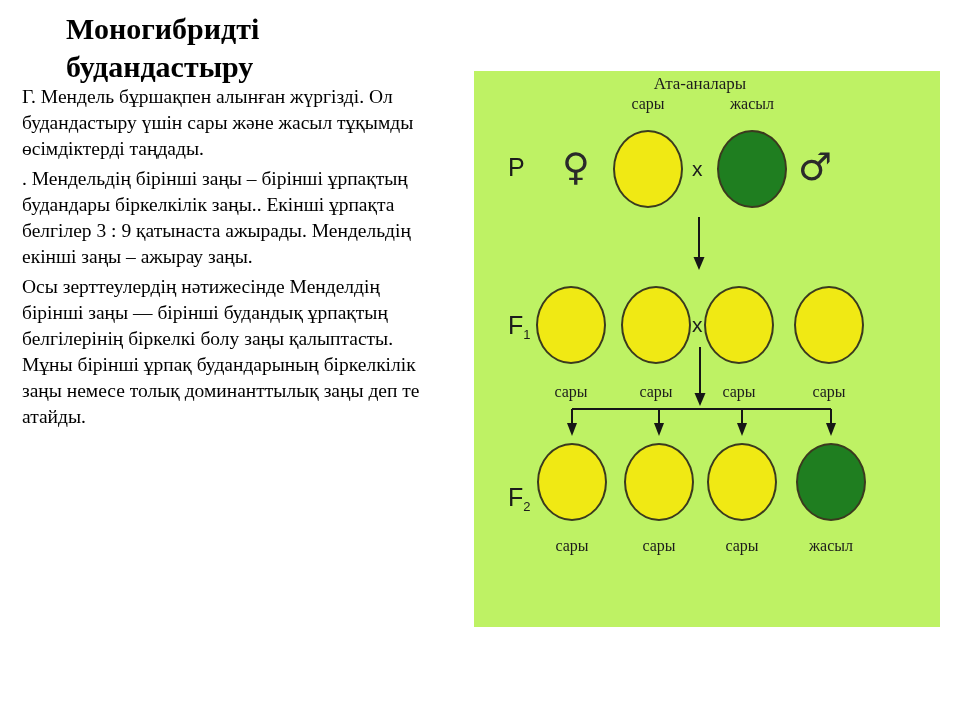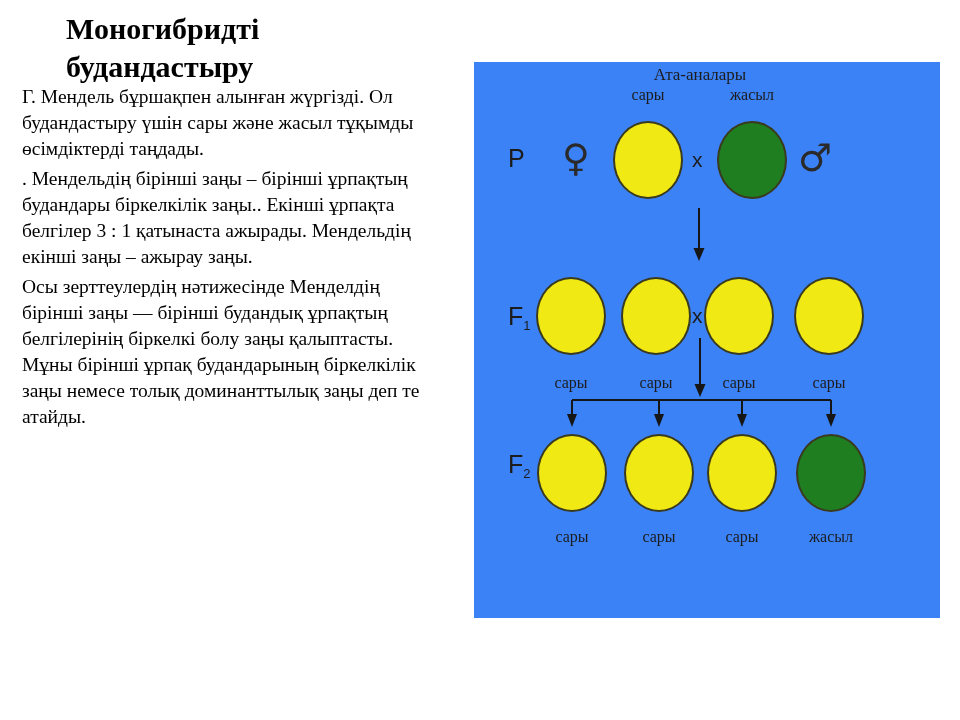--- a/index.html
+++ b/index.html
@@ -43,31 +43,31 @@
 
   <h1 class="title">Моногибридті
 будандастыру</h1>
 
   <div class="body-text">
     <p class="para">Г. Мендель бұршақпен алынған жүргізді. Ол
 будандастыру үшін сары және жасыл тұқымды
 өсімдіктерді таңдады.</p>
     <p class="para">. Мендельдің бірінші заңы – бірінші ұрпақтың
 будандары біркелкілік заңы.. Екінші ұрпақта
-белгілер 3 : 1 қатынаста ажырады. Мендельдің
+белгілер 3 : 9 қатынаста ажырады. Мендельдің
 екінші заңы – ажырау заңы.</p>
     <p class="para para-gap">Осы зерттеулердің нәтижесінде Менделдің
 бірінші заңы — бірінші будандық ұрпақтың
 белгілерінің біркелкі болу заңы қалыптасты.
 Мұны бірінші ұрпақ будандарының біркелкілік
 заңы немесе толық доминанттылық заңы деп те
 атайды.</p>
   </div>
 
-  <div class="panel" style="background-color: #3b82f6;">
+  <div class="panel" style="background-color: #bef264; margin-top: 9px;">
 
     <div class="dheader">Ата-аналары</div>
     <div class="seed-toplabel" style="left:132px; top:24px;">сары</div>
     <div class="seed-toplabel" style="left:236px; top:24px;">жасыл</div>
 
     <div class="gen-label" style="left:34px; top:82px;">P</div>
     <div class="sex-symbol" style="left:88px; top:76px;">♀</div>
     <div class="seed" style="left: 139px; top: 59px; background-color: rgb(240, 233, 20);"></div>
     <div class="cross" style="left:218px; top:86px;">x</div>
     <div class="seed" style="left: 243px; top: 59px; background-color: rgb(31, 126, 32);"></div>
@@ -96,21 +96,21 @@
       <line x1="8" y1="62" x2="8" y2="78" stroke="#161616" stroke-width="2"></line>
       <line x1="95" y1="62" x2="95" y2="78" stroke="#161616" stroke-width="2"></line>
       <line x1="178" y1="62" x2="178" y2="78" stroke="#161616" stroke-width="2"></line>
       <line x1="267" y1="62" x2="267" y2="78" stroke="#161616" stroke-width="2"></line>
       <polygon points="3,76 13,76 8,89" fill="#161616"></polygon>
       <polygon points="90,76 100,76 95,89" fill="#161616"></polygon>
       <polygon points="173,76 183,76 178,89" fill="#161616"></polygon>
       <polygon points="262,76 272,76 267,89" fill="#161616"></polygon>
     </svg>
 
-    <div class="gen-label" style="left:34px; top:388px;"><span>F</span><span class="gen-sub">2</span></div>
+    <div class="gen-label" style="left:34px; top:412px;"><span>F</span><span class="gen-sub">2</span></div>
     <div class="seed" style="left: 63px; top: 372px; background-color: rgb(240, 233, 20);"></div>
     <div class="seed" style="left: 150px; top: 372px; background-color: rgb(240, 233, 20);"></div>
     <div class="seed" style="left: 233px; top: 372px; background-color: rgb(240, 233, 20);"></div>
     <div class="seed" style="left: 322px; top: 372px; background-color: rgb(31, 126, 32);"></div>
     <div class="seed-label" style="left:56px;  top:466px;">сары</div>
     <div class="seed-label" style="left:143px; top:466px;">сары</div>
     <div class="seed-label" style="left:226px; top:466px;">сары</div>
     <div class="seed-label" style="left:315px; top:466px;">жасыл</div>
 
   </div>

